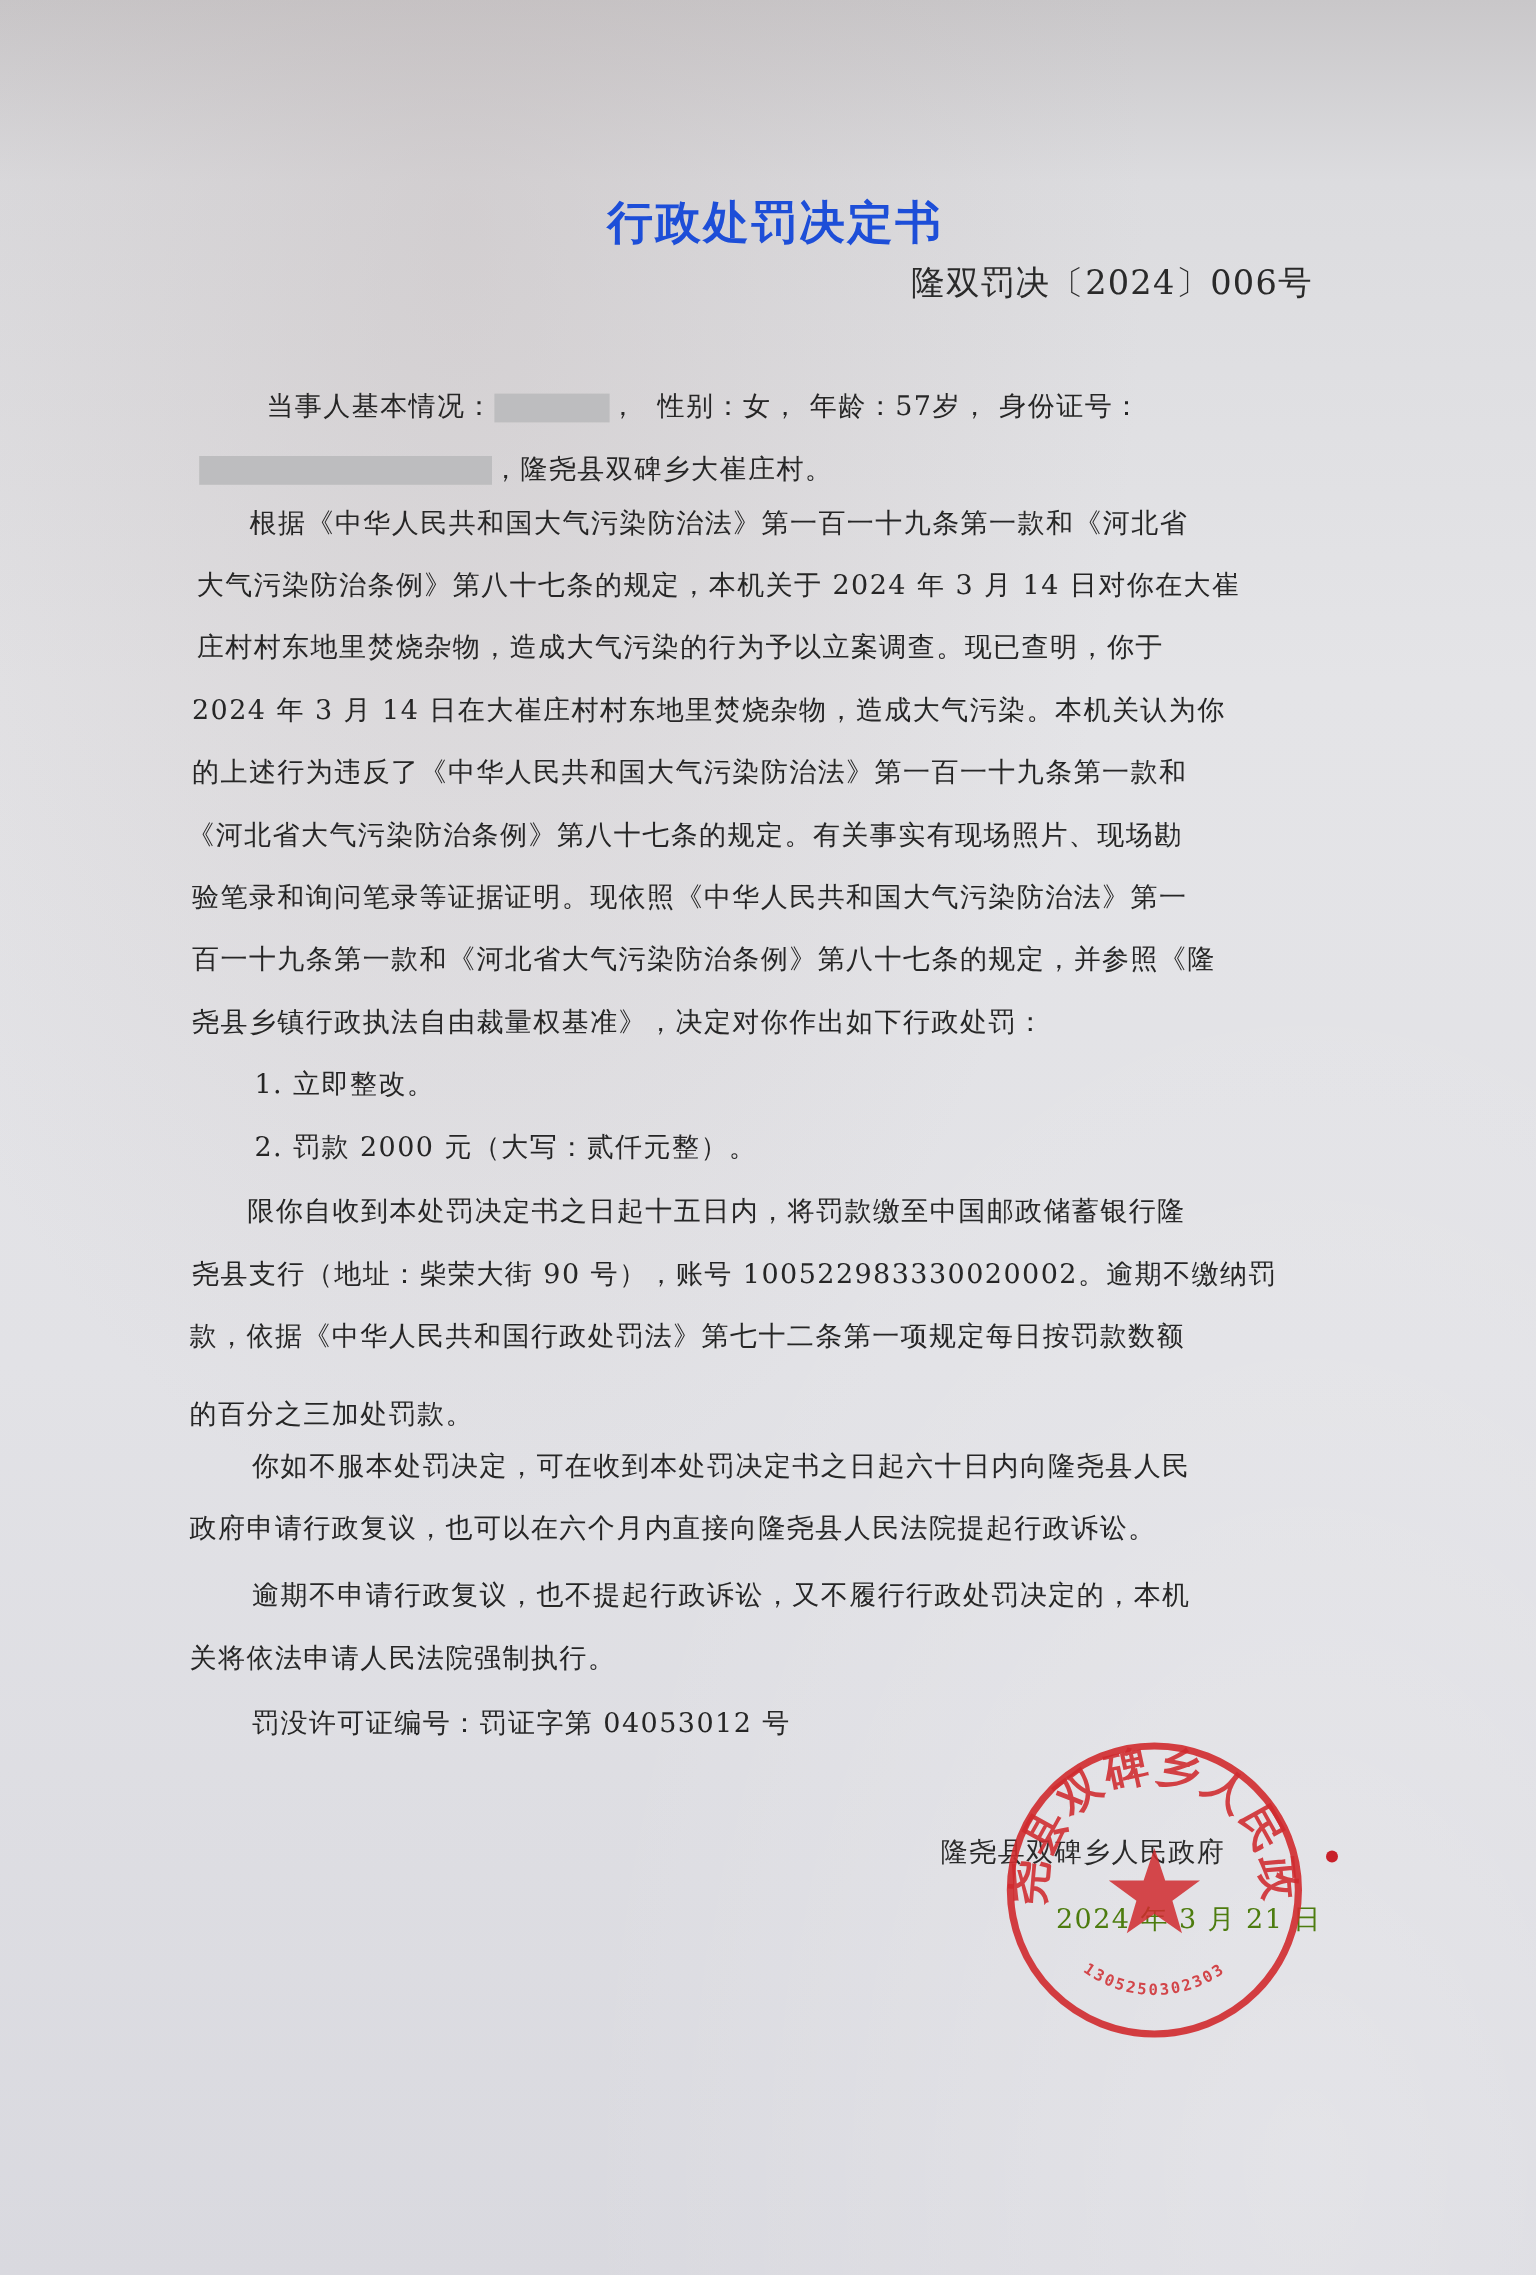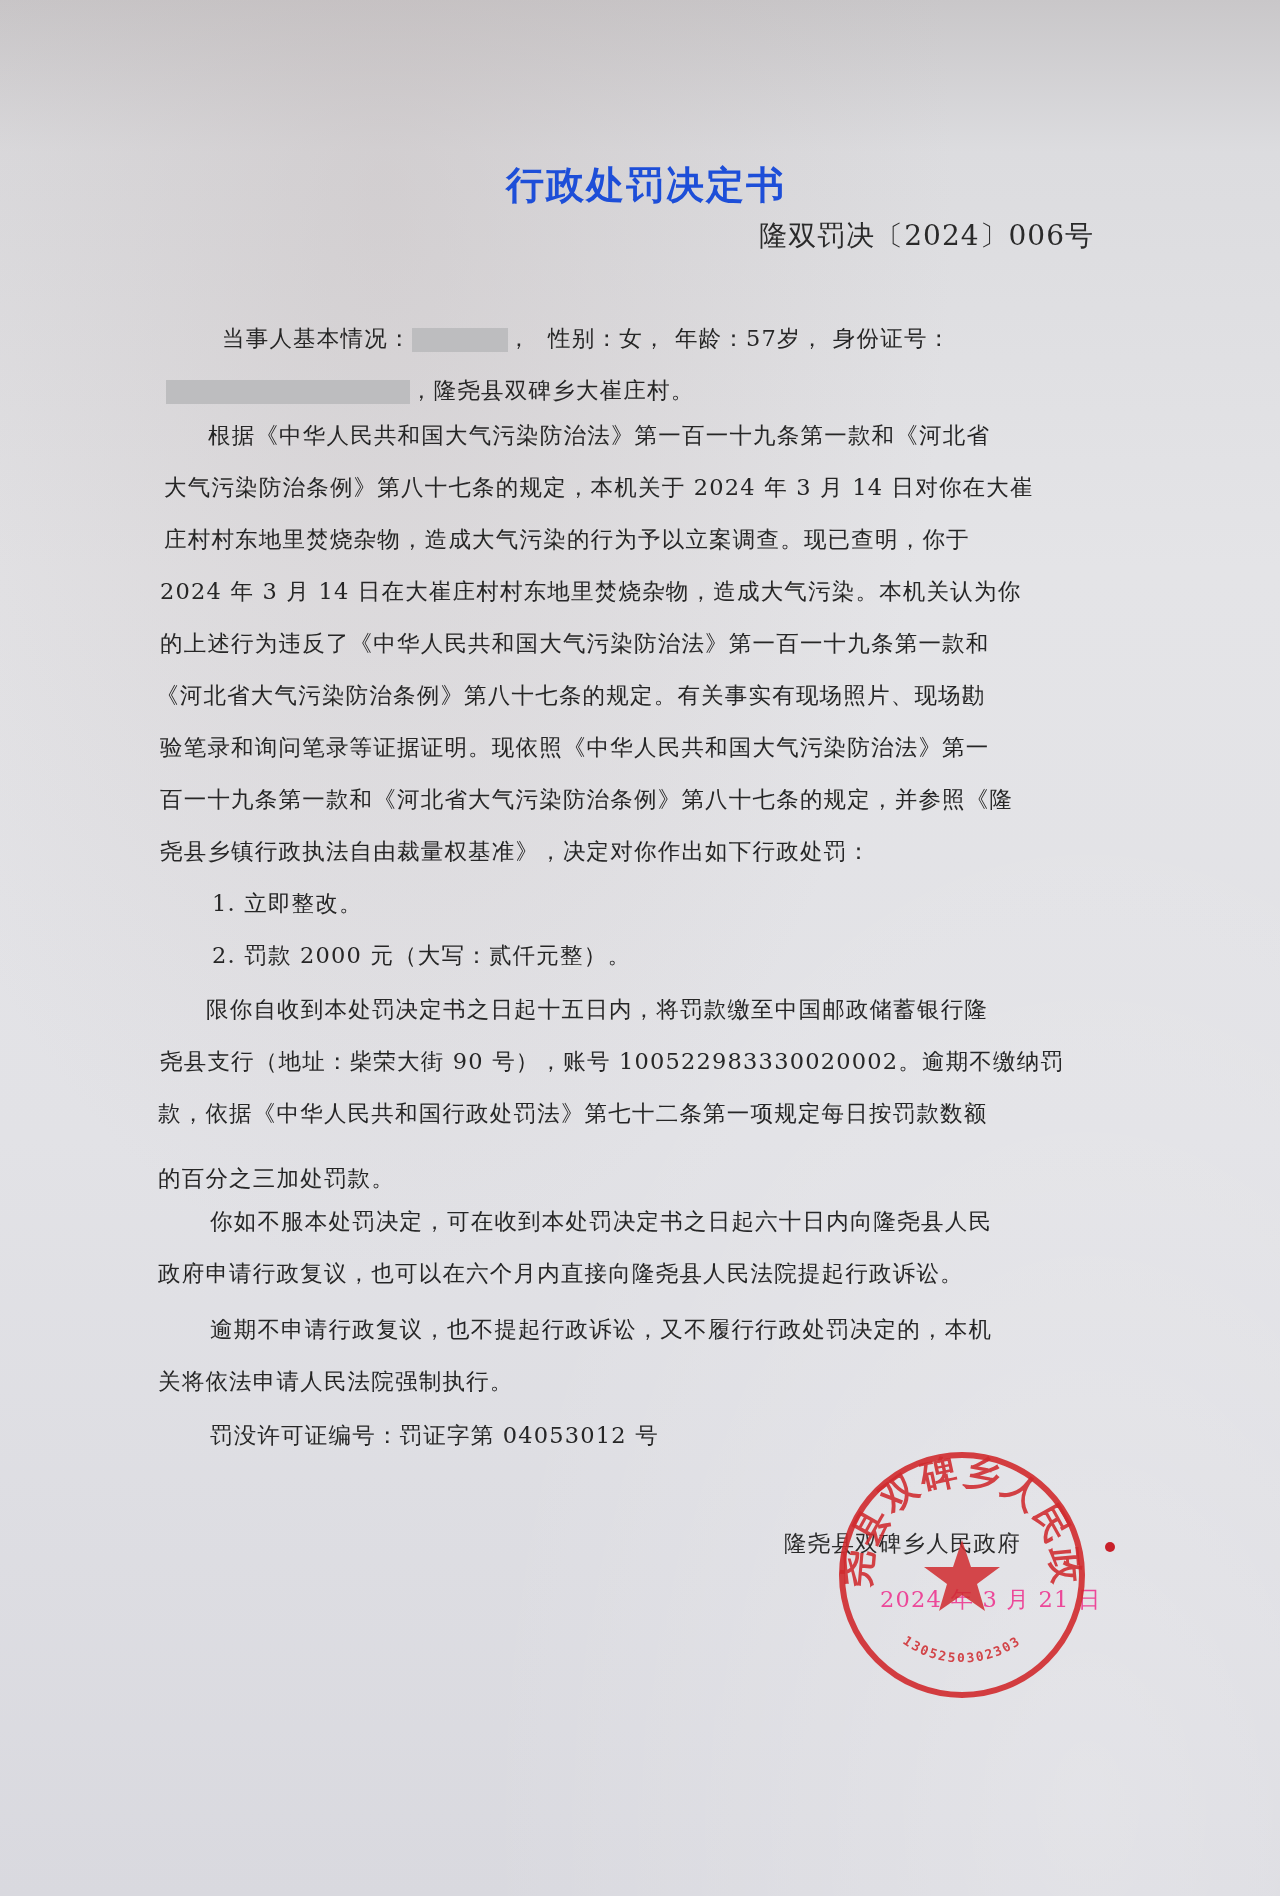--- a/index.html
+++ b/index.html
@@ -71,21 +71,21 @@
       position: absolute;
       left: 784px; top: 1528px;
       font-size: 22.5px;
       color: #2a2a2a;
       letter-spacing: 1.2px;
     }
     .sign-date {
       position: absolute;
       left: 880px; top: 1584px;
       font-size: 22.5px;
-      color: #ec4899;
+      color: #4d7c0f;
       letter-spacing: 1.2px;
     }
   </style>
 </head>
 <body>
 
 <div class="paper-shade"></div>
 
 <div class="doc">
 

